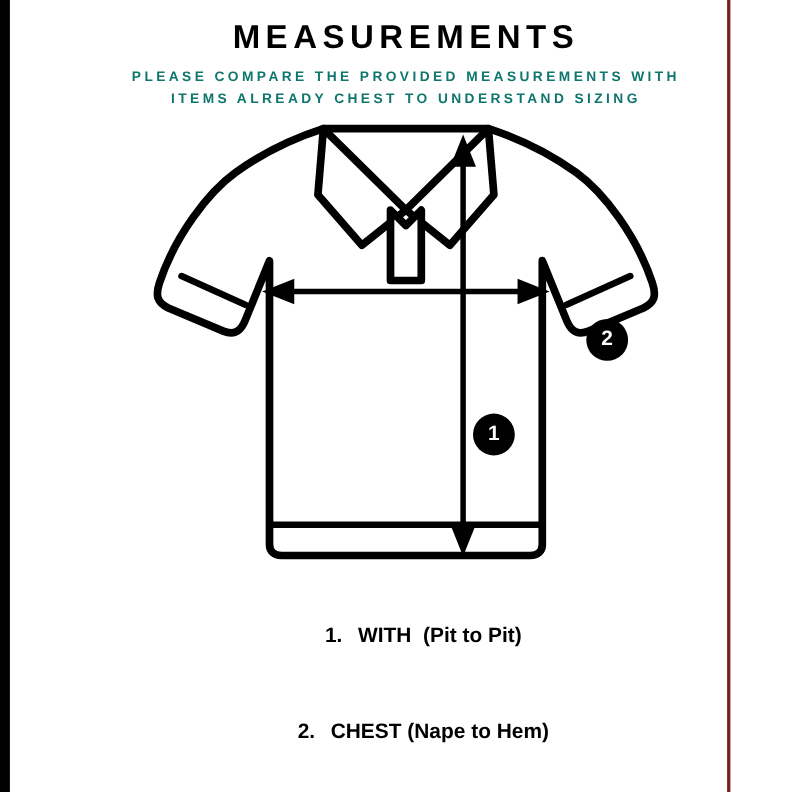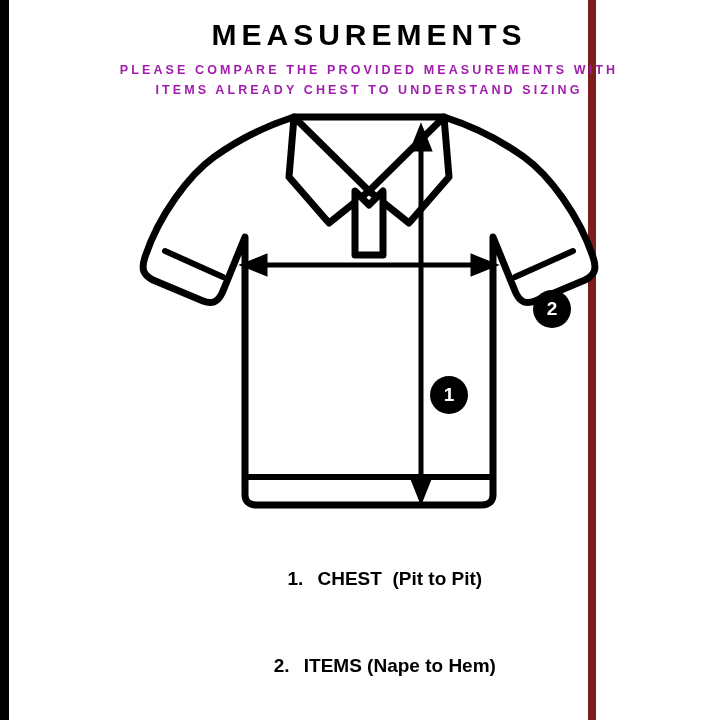--- a/index.html
+++ b/index.html
@@ -10,26 +10,26 @@
   body {
     width: 720px;
     height: 720px;
     font-family: "Liberation Sans", sans-serif;
     position: relative;
     overflow: hidden;
   }
   .page {
     position: absolute;
     left: 0; top: 0;
-    width: 596px;
+    width: 664px;
     height: 720px;
     background: #ffffff;
     box-sizing: border-box;
     border-left: 9px solid #000000;
-    border-right: 8px solid #7f1d1d;
+    border-right: 3px solid #7f1d1d;
   }
   
   .header {
     position: absolute;
     left: 0;
     top: 18px;
     width: 720px;
     text-align: center;
   }
   .title {
@@ -40,21 +40,21 @@
     margin: 0;
     font-family: "Liberation Sans", sans-serif;
   }
   .subtitle {
     margin: 8px auto 0 auto;
     width: 640px;
     font-size: 12.5px;
     font-weight: bold;
     letter-spacing: 3.1px;
     line-height: 20px;
-    color: #a21caf;
+    color: #0f766e;
   }
   
   .diagram {
     position: absolute;
     left: 110px;
     top: 105px;
     width: 500px;
     height: 410px;
   }
   .diagram svg { display: block; }
@@ -168,24 +168,24 @@
         <polygon points="302,394 294,374 310,374"></polygon>
       </g>
     </svg>
 
     <div class="badge" id="badge-1">1</div>
     <div class="badge" id="badge-2">2</div>
   </div>
 
   <div class="legend">
     <div class="legend-row">
-      <span class="legend-num">1.</span><span class="legend-label">CHEST</span>  <span class="legend-sub">(Pit to Pit)</span>
+      <span class="legend-num">1.</span><span class="legend-label">WITH</span>  <span class="legend-sub">(Pit to Pit)</span>
     </div>
     <div class="legend-row">
-      <span class="legend-num">2.</span><span class="legend-label">ITEMS</span> <span class="legend-sub">(Nape to Hem)</span>
+      <span class="legend-num">2.</span><span class="legend-label">CHEST</span> <span class="legend-sub">(Nape to Hem)</span>
     </div>
   </div>
 
   <div class="footer">
 
     
 
     
 
     

